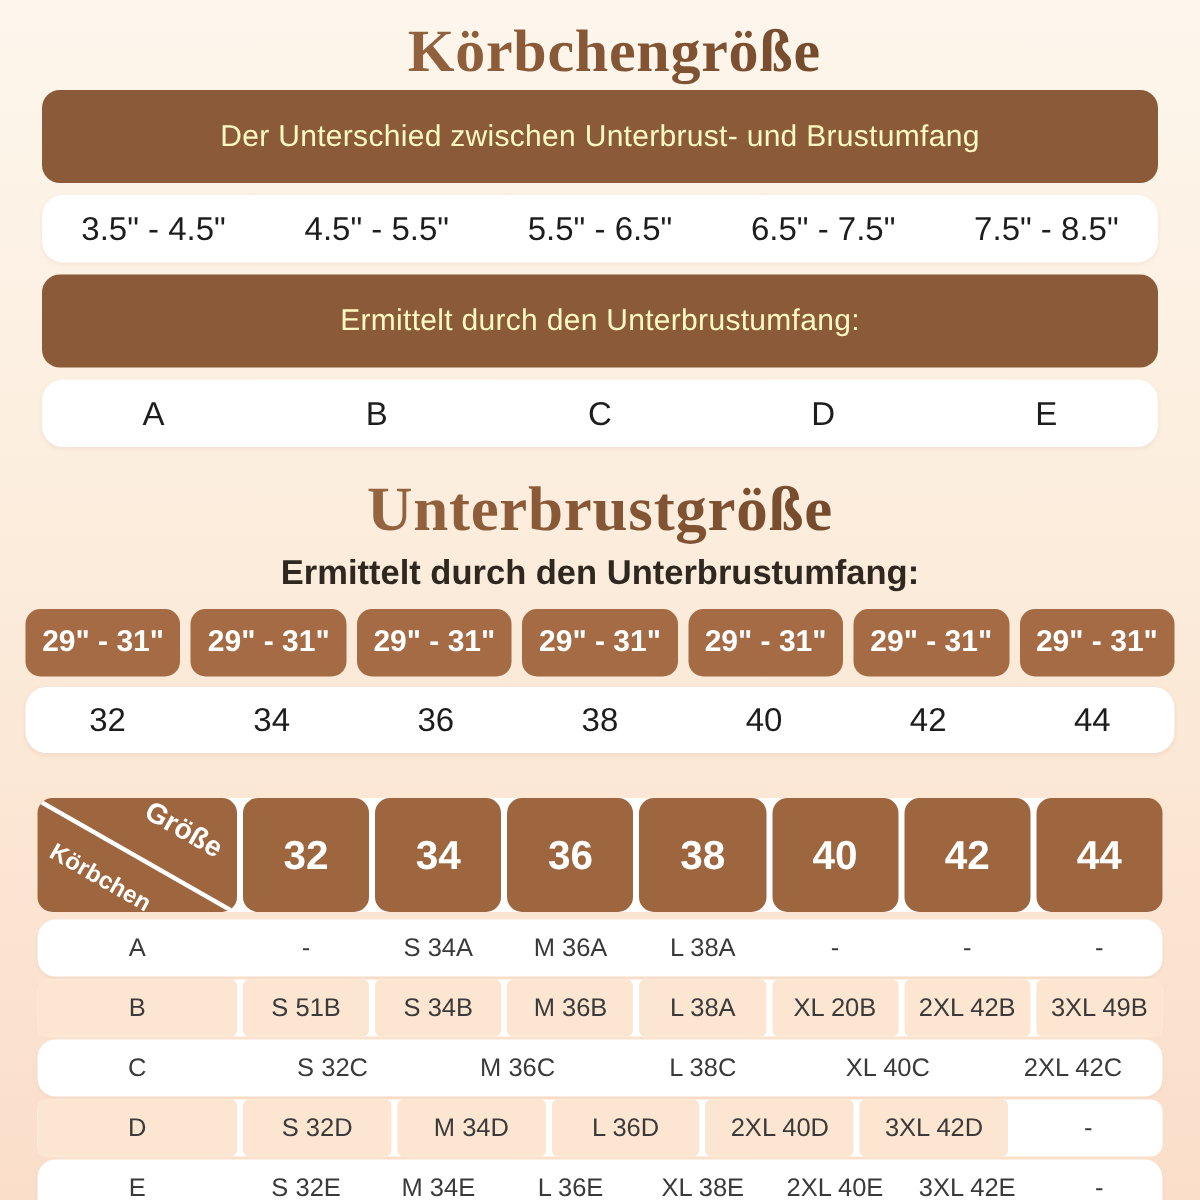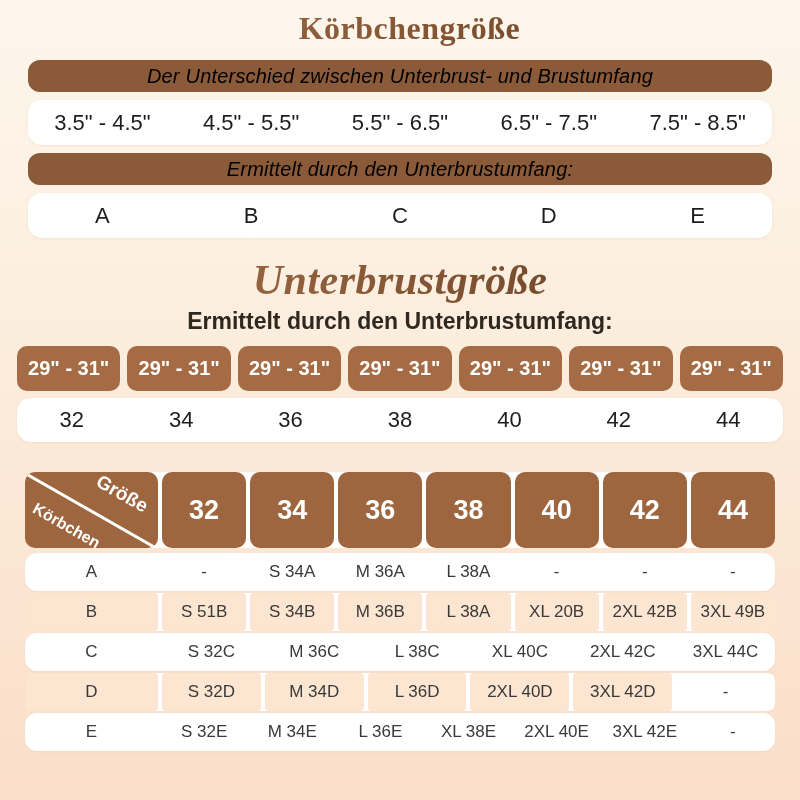--- a/index.html
+++ b/index.html
@@ -15,42 +15,41 @@
   .serif-title {
     font-family: "Liberation Serif", serif;
     font-weight: 700;
     text-align: center;
     background: linear-gradient(100deg, #a9754d 5%, #8a5a38 45%, #5f3a20 95%);
     -webkit-background-clip: text;
     background-clip: text;
     color: transparent;
     letter-spacing: 0.5px;
   }
-  .title-1 { font-size: 32px; padding-top: 10px; height: 58px; padding-left: 19px; }
-  .title-2 { font-size: 42px; margin-top: 16px; height: 52px; line-height: 52px; font-style: italic; }
+  .title-1 { font-size: 40px; padding-top: 10px; height: 58px; padding-left: 19px; }
+  .title-2 { font-size: 42px; margin-top: 16px; height: 52px; line-height: 52px; }
   .subtitle {
     text-align: center;
     font-size: 23px;
     font-weight: 700;
     color: #2e2820;
     margin-top: 2px;
     height: 28px;
   }
   .banner {
     margin: 0 28px 8px 28px;
-    height: 32px;
+    height: 62px;
     border-radius: 12px;
     background: #8a5a39;
-    color: #000000;
+    color: #fef9c3;
     font-size: 20px;
     display: flex;
     align-items: center;
     justify-content: center;
     letter-spacing: 0.2px;
-    font-style: italic;
   }
   .banner.first { margin-top: 2px; }
   .white-row {
     margin: 0 28px 8px 28px;
     height: 45px;
     border-radius: 14px;
     background: #ffffff;
     box-shadow: 0 1px 3px rgba(160,110,70,0.10);
     display: flex;
     align-items: center;
@@ -248,21 +247,20 @@
       <div class="cell filled">3XL 49B</div>
     </div>
 
     <div class="matrix-row row-light">
       <div class="cell row-label">C</div>
       <div class="cell">S 32C</div>
       <div class="cell">M 36C</div>
       <div class="cell">L 38C</div>
       <div class="cell">XL 40C</div>
       <div class="cell">2XL 42C</div>
-      <div class="cell">3XL 44C</div>
     </div>
 
     <div class="matrix-row row-peach">
       <div class="cell row-label filled">D</div>
       <div class="cell filled">S 32D</div>
       <div class="cell filled">M 34D</div>
       <div class="cell filled">L 36D</div>
       <div class="cell filled">2XL 40D</div>
       <div class="cell filled">3XL 42D</div>
       <div class="cell">-</div>

